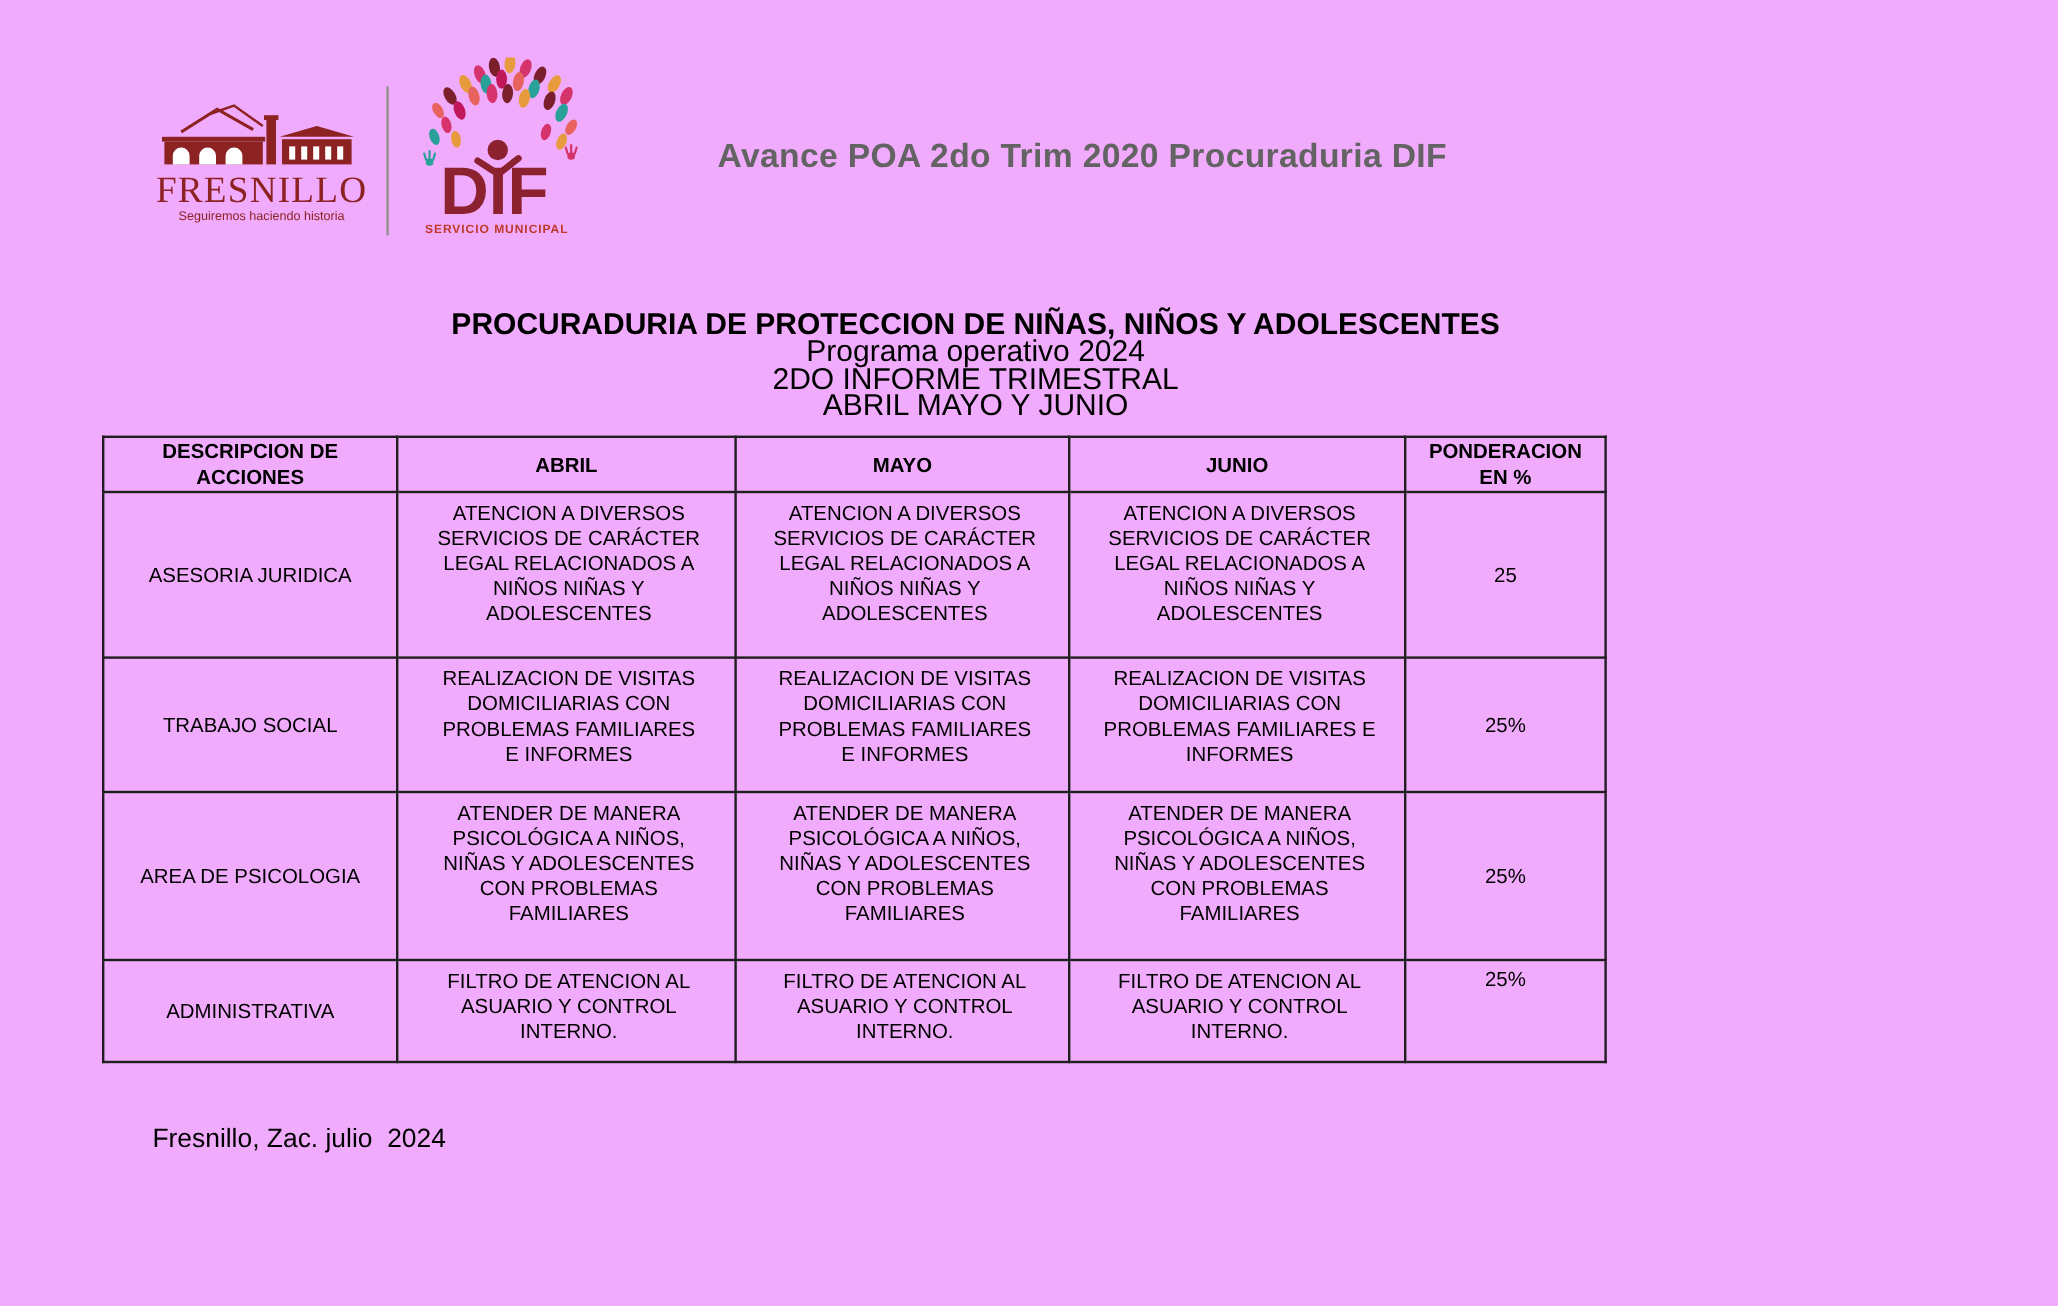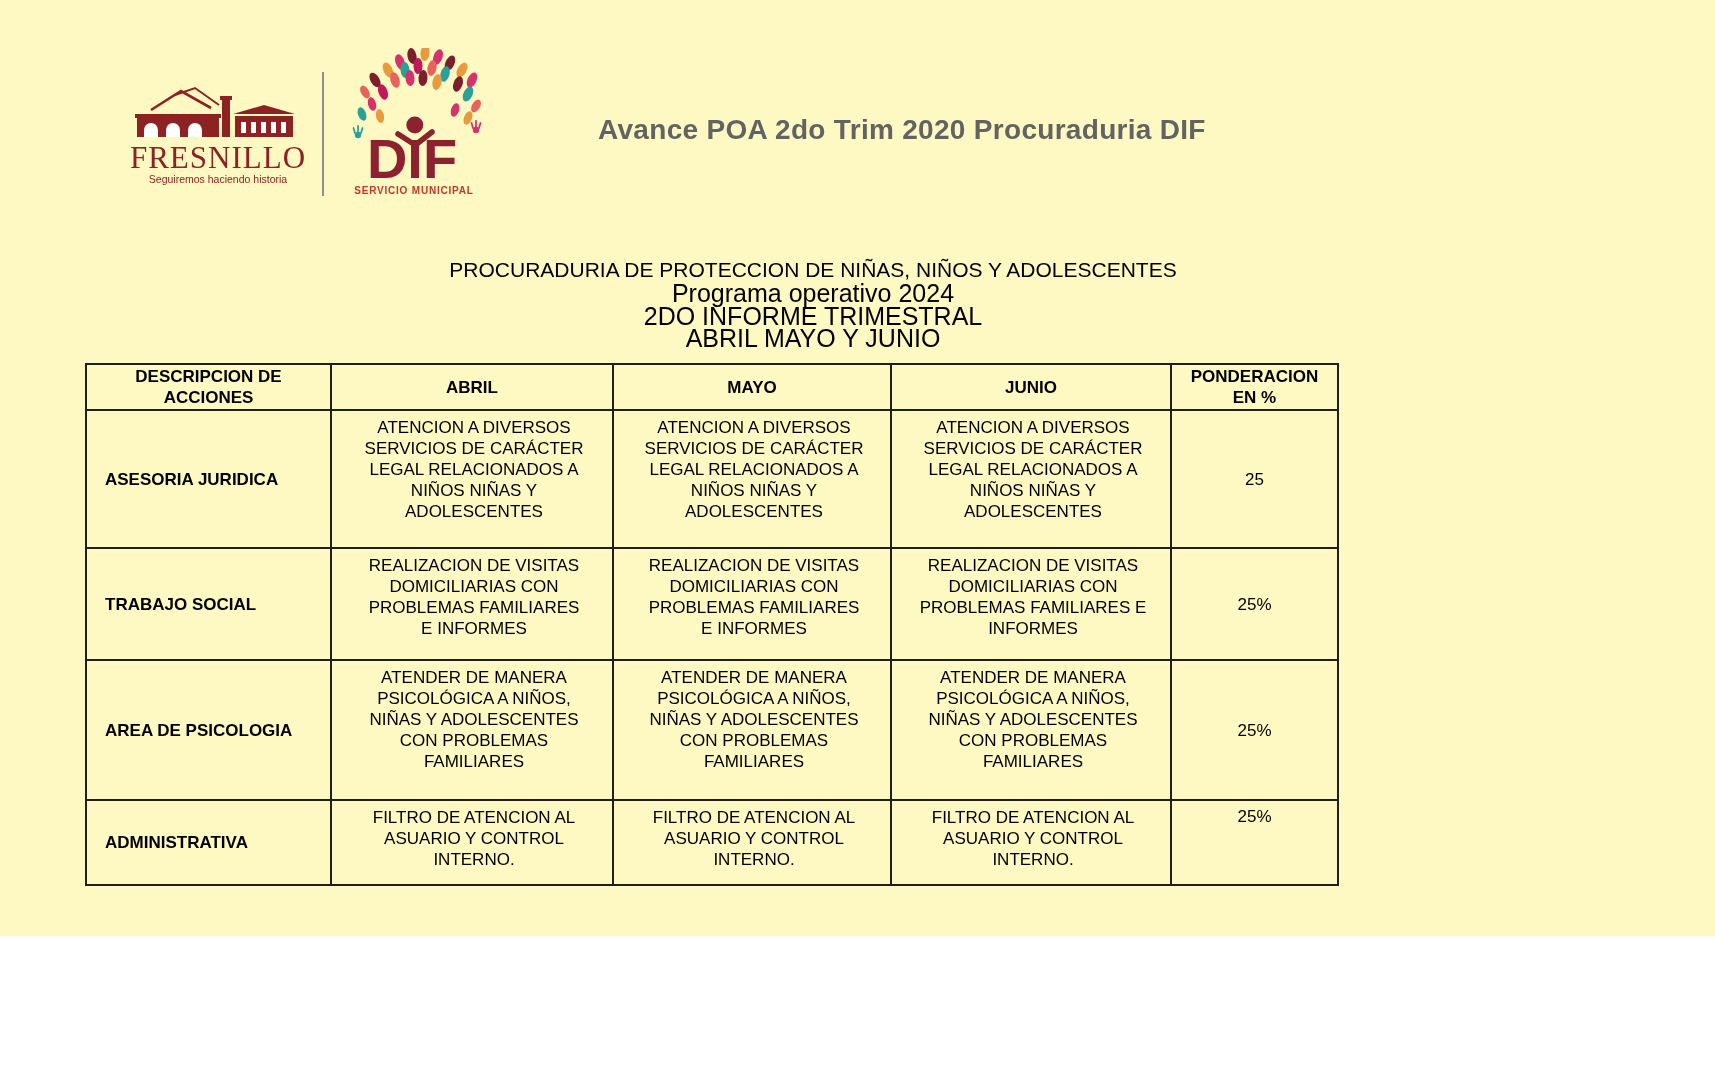--- a/index.html
+++ b/index.html
@@ -1,42 +1,42 @@
 <!DOCTYPE html>
 <html><head>
 <meta charset="utf-8">
 <style>
   html,body{margin:0;padding:0;background:#fff;}
   .page{
-    position:relative;width:1715px;height:936px;background:#fef9c3;
+    position:relative;width:1715px;height:1088px;background:#f0abfc;
     font-family:"Liberation Sans",sans-serif;color:#000;overflow:hidden;
   }
   
   .fresnillo-logo{position:absolute;left:123px;top:84px;}
   .logo-divider{position:absolute;left:322px;top:72px;width:2px;height:124px;background:#8f8f8f;}
   .dif-logo{position:absolute;left:350px;top:48px;}
   .page-title{
     position:absolute;left:598px;top:114px;
     font-size:28px;font-weight:bold;color:#636363;letter-spacing:.3px;white-space:nowrap;
   }
   
   .doc-headings{position:absolute;left:85px;top:258px;width:1456px;text-align:center;}
-  .doc-headings .h-main{font-size:21px;font-weight:normal;line-height:24px;}
+  .doc-headings .h-main{font-size:25px;font-weight:bold;line-height:24px;}
   .doc-headings .h-sub{font-size:25px;font-weight:normal;line-height:22.5px;}
   
   .doc-table{
     position:absolute;left:85px;top:363px;border-collapse:collapse;table-layout:fixed;
   }
   .doc-table th,.doc-table td{
     border:2px solid #1f1f1f;font-size:17px;line-height:21px;overflow:hidden;
   }
   .doc-table th{
     font-weight:bold;text-align:center;vertical-align:middle;white-space:pre-line;padding:1px 4px;
   }
-  td.row-label{font-weight:bold;vertical-align:middle;padding:0 18px;}
+  td.row-label{font-weight:normal;text-align:center;vertical-align:middle;padding:0 18px;}
   td.cell-text{
     vertical-align:top;text-align:center;padding:6px 6px 0 10px;white-space:pre-line;
   }
   td.cell-pond{text-align:center;vertical-align:middle;border-radius:20px;}
   td.cell-pond.pond-top{vertical-align:top;padding-top:5px;}
   
   .footer-line{position:absolute;left:127px;top:936px;font-size:22px;white-space:pre;}
 </style>
 </head>
 <body>

